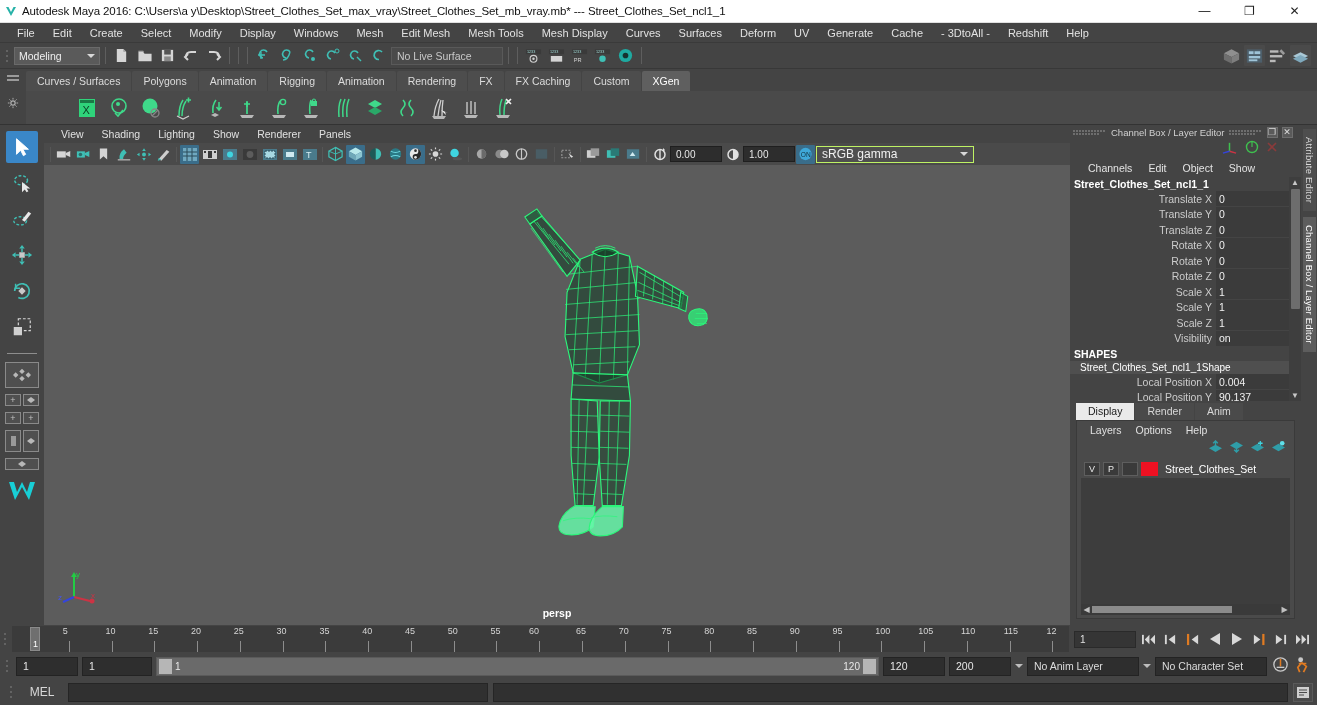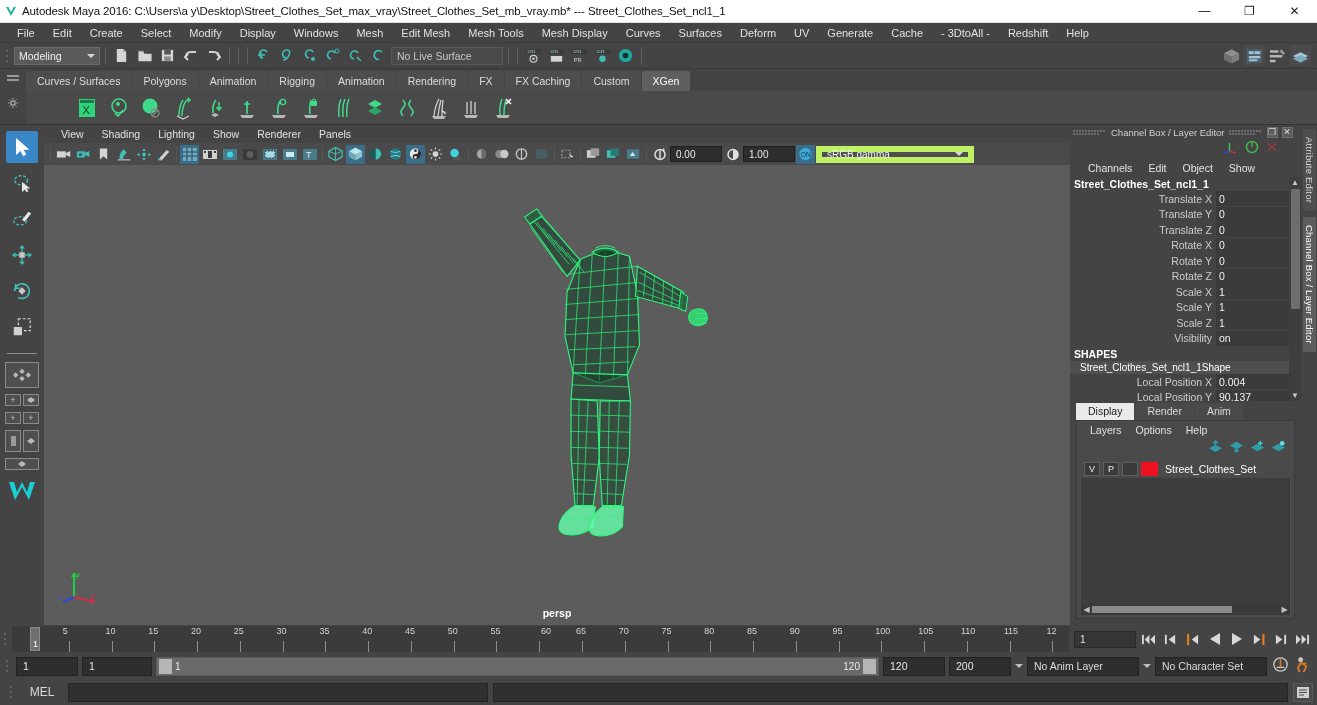--- a/index.html
+++ b/index.html
@@ -83,23 +83,23 @@
 
   
   .vp-col { flex: 1 1 auto; display: flex; flex-direction: column; min-width: 0; }
   .vp-menubar { height: 18px; flex:0 0 18px; background: #444; display:flex; align-items:center; padding-left:8px; }
   .vp-menu { font-size: 10.5px; color: #e0e0e0; padding: 0 9px; }
   .vp-toolbar { height: 22px; flex:0 0 22px; background:#4a4a4a; display:flex; align-items:center; gap:1px; padding-left:4px; }
   .vp-ico { width: 19px; height: 19px; display:flex;align-items:center;justify-content:center; border-radius:1px; }
   .vp-ico.on { background: #3a6d8a; }
   .numfield { height: 16px; background:#2d2d2d; border:1px solid #1f1f1f; color:#e8e8e8;
               font-size:10px; display:flex;align-items:center; padding:0 5px; }
-  .gamma-sel { height: 17px; flex: 1 1 auto; max-width: 158px; background:#4f4f4f; border:6px solid #bef264;
+  .gamma-sel { height: 17px; flex: 1 1 auto; max-width: 158px; background:#4f4f4f; border:1px solid #bef264;
                display:flex; align-items:center; justify-content:space-between; padding:0 5px;
-               font-size:10px; color:#f0f0f0; }
+               font-size:12px; color:#f0f0f0; }
 
   .viewport { flex: 1 1 auto; position: relative; background: #5c5c5c; overflow:hidden; min-height:0; }
   .vp-label { position:absolute; bottom:6px; left:50%; transform:translateX(-50%);
               font-size:10.5px; color:#ffffff; font-weight:bold; }
   .axis-gizmo { position:absolute; left: 14px; bottom: 14px; }
   .model-holder { position:absolute; left:0; top:0; width:100%; height:100%; }
 
   
   .rightpanel { width: 247px; flex: 0 0 247px; background: #444444; display:flex; }
   .rp-main { flex:1 1 auto; display:flex; flex-direction:column; min-width:0; }
@@ -1109,21 +1109,21 @@
         <div class="tl-tick" style="left: 307.38px;">35</div>
         <div class="tl-mark" style="left: 313.38px;"></div>
         <div class="tl-tick" style="left: 350.149px;">40</div>
         <div class="tl-mark" style="left: 356.149px;"></div>
         <div class="tl-tick" style="left: 392.917px;">45</div>
         <div class="tl-mark" style="left: 398.917px;"></div>
         <div class="tl-tick" style="left: 435.686px;">50</div>
         <div class="tl-mark" style="left: 441.686px;"></div>
         <div class="tl-tick" style="left: 478.455px;">55</div>
         <div class="tl-mark" style="left: 484.455px;"></div>
-        <div class="tl-tick" style="left: 529px;">60</div>
+        <div class="tl-tick" style="left: 517px;">60</div>
         <div class="tl-mark" style="left: 527.223px;"></div>
         <div class="tl-tick" style="left: 563.992px;">65</div>
         <div class="tl-mark" style="left: 569.992px;"></div>
         <div class="tl-tick" style="left: 606.76px;">70</div>
         <div class="tl-mark" style="left: 612.76px;"></div>
         <div class="tl-tick" style="left: 649.529px;">75</div>
         <div class="tl-mark" style="left: 655.529px;"></div>
         <div class="tl-tick" style="left: 692.298px;">80</div>
         <div class="tl-mark" style="left: 698.298px;"></div>
         <div class="tl-tick" style="left: 735.066px;">85</div>

